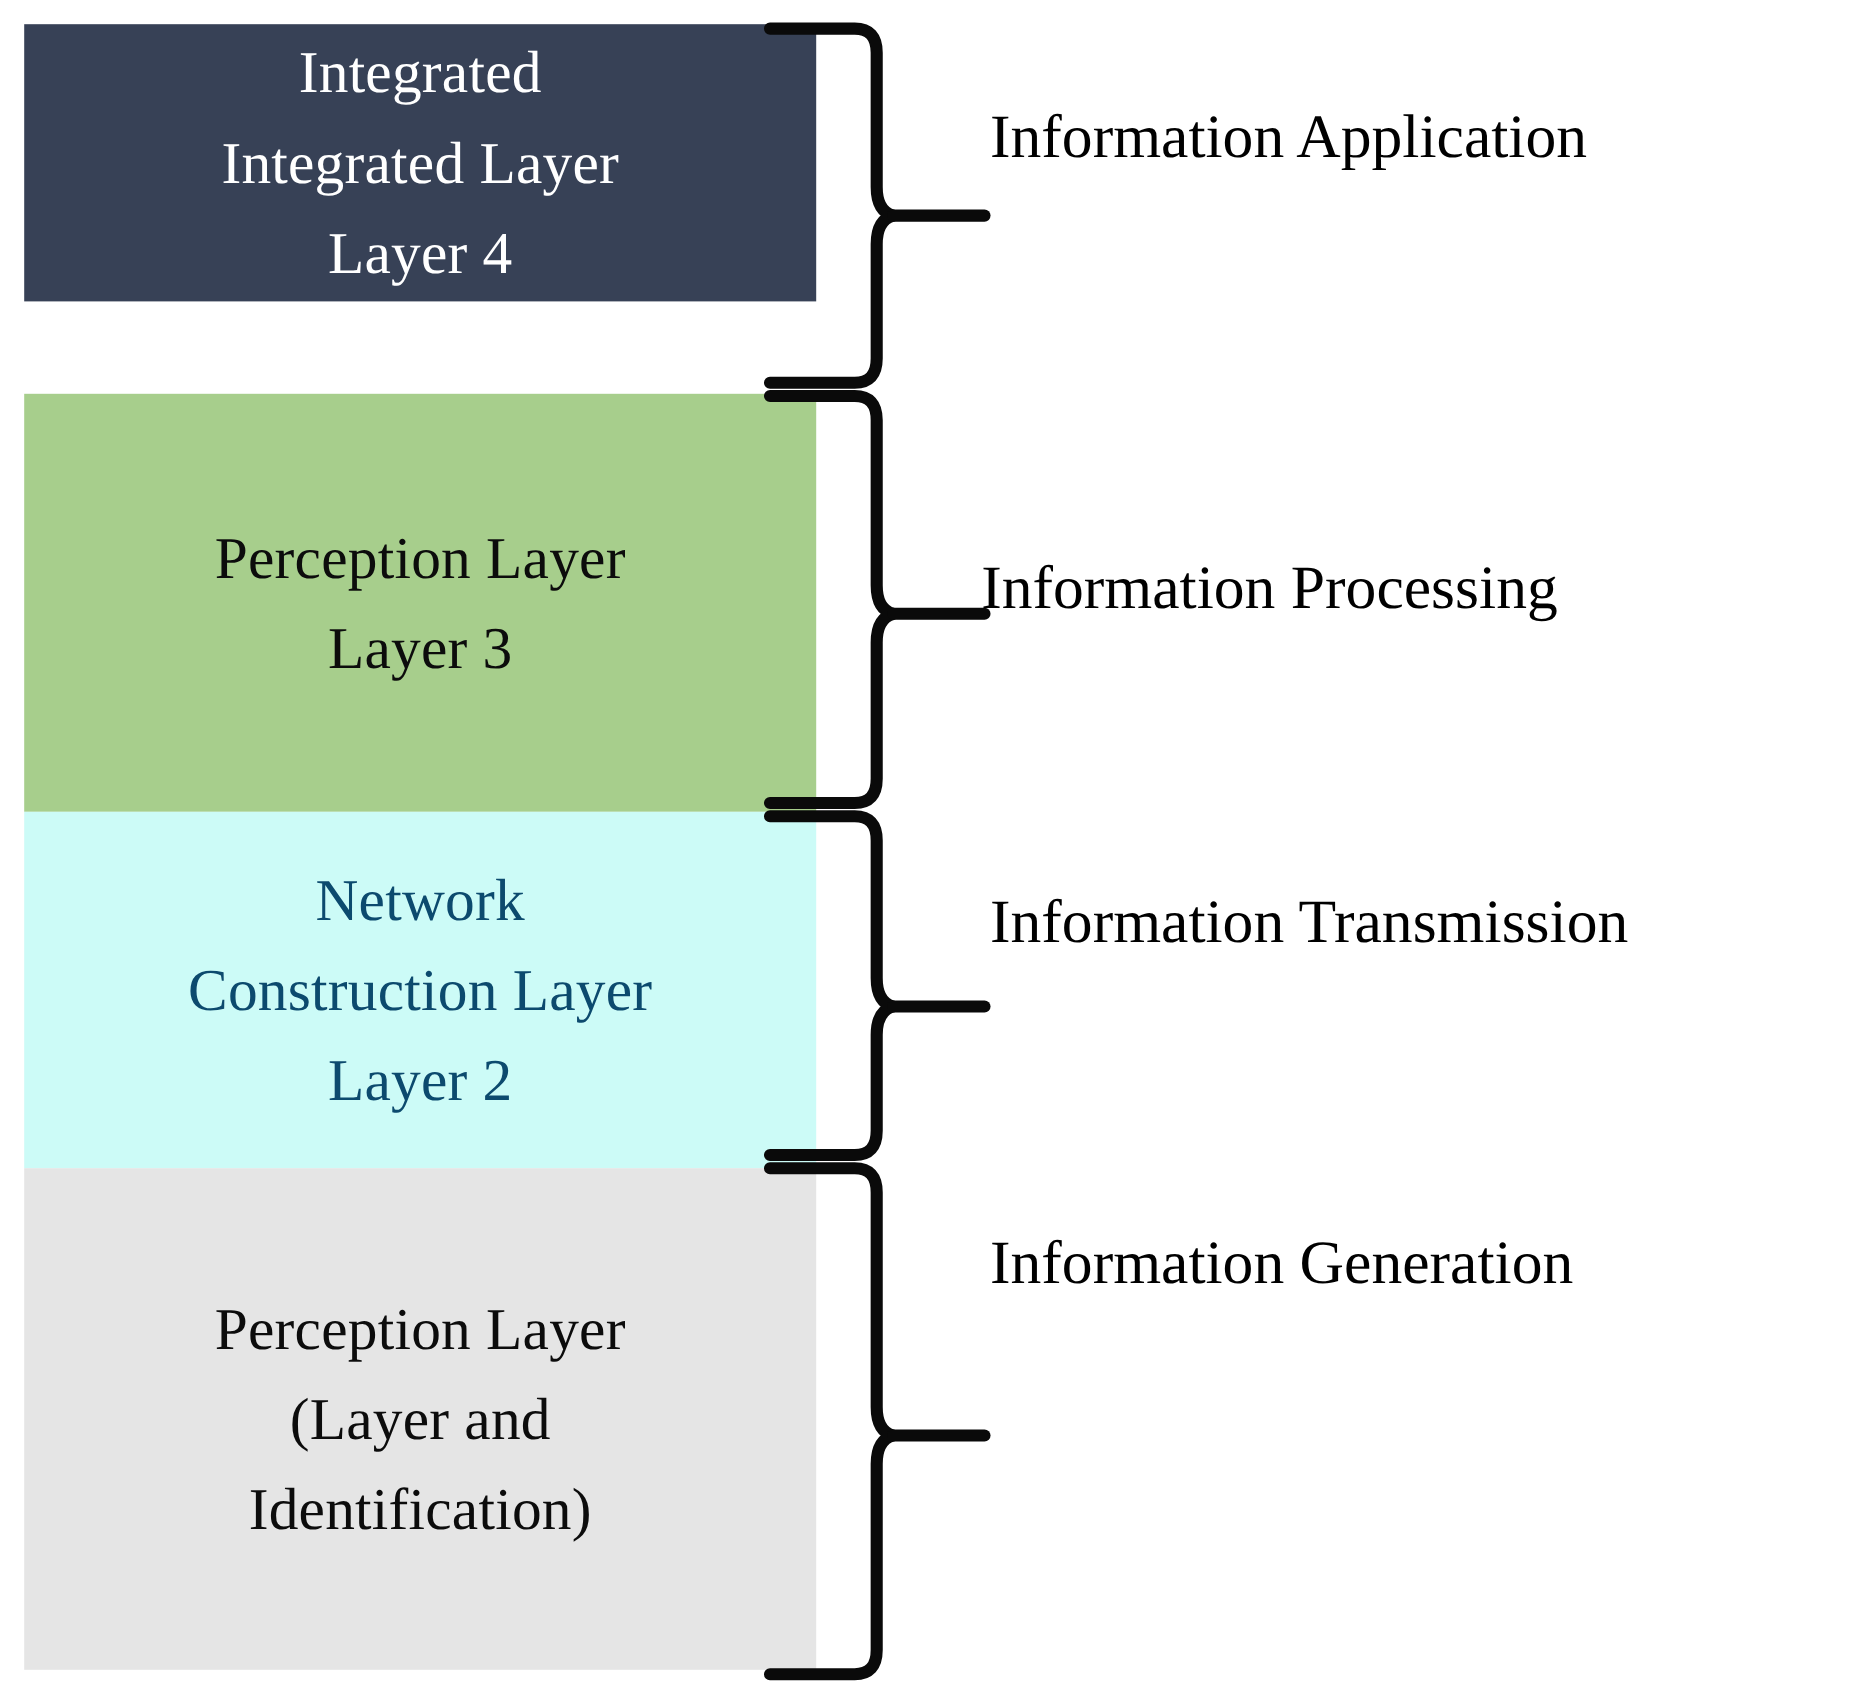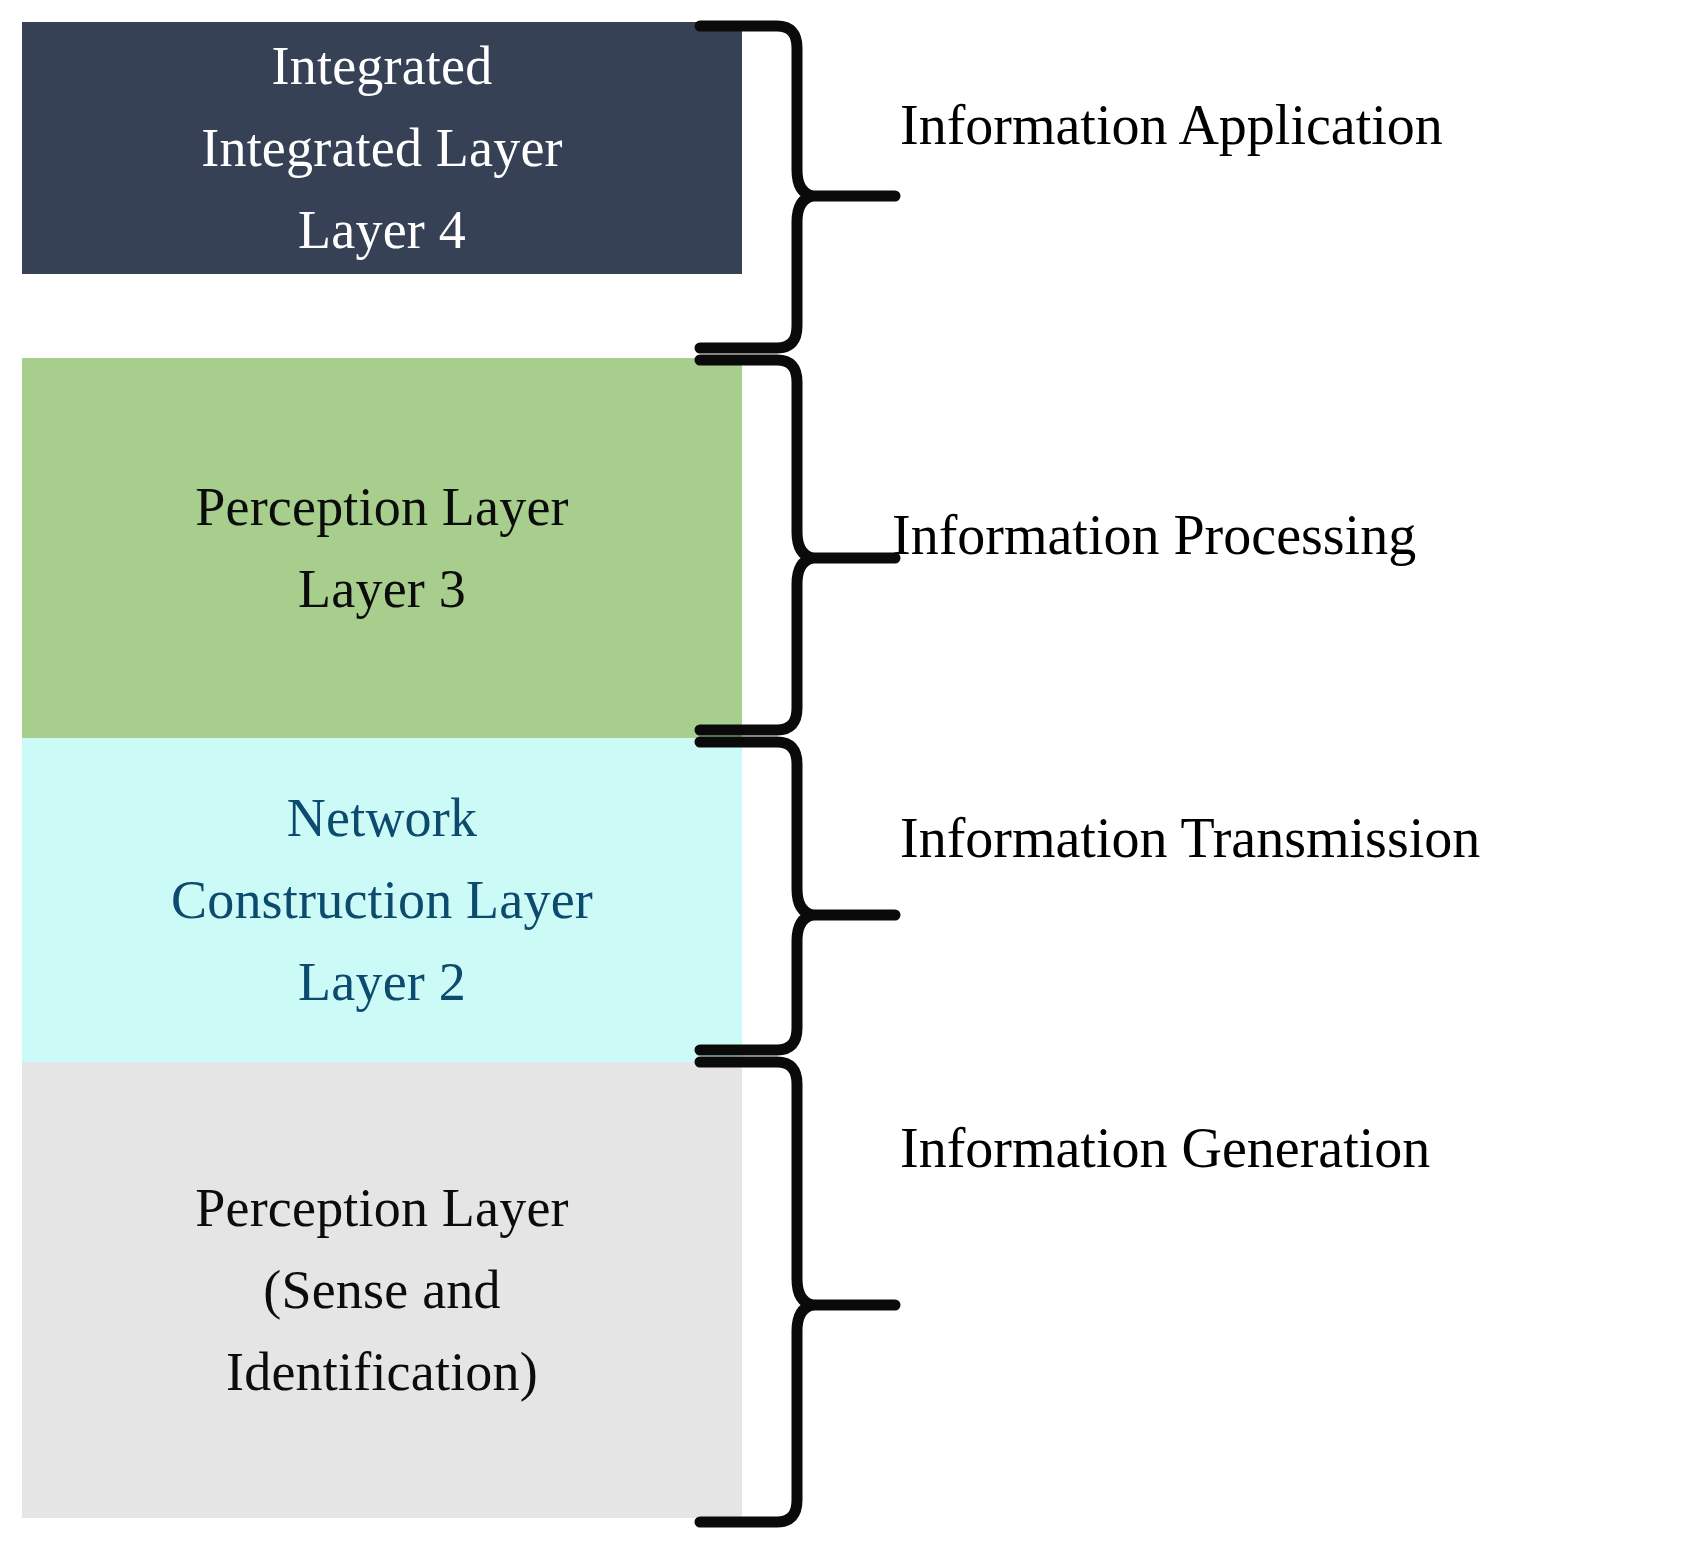--- a/index.html
+++ b/index.html
@@ -92,21 +92,21 @@
     </div>
 
     <div class="layer-block" id="block-2" style="background:#ccfbf7;color:#0c4a6e;">
       <span class="layer-line">Network</span>
       <span class="layer-line">Construction Layer</span>
       <span class="layer-line">Layer 2</span>
     </div>
 
     <div class="layer-block" id="block-3" style="background:#e5e5e5;color:#0c0c0c;">
       <span class="layer-line">Perception Layer</span>
-      <span class="layer-line">(Sense and</span>
+      <span class="layer-line">(Layer and</span>
       <span class="layer-line">Identification)</span>
     </div>
   </div>
 
   <svg class="brace-layer" viewBox="0 0 1684 1546">
     <g fill="none" stroke="#0a0a0a" stroke-width="11" stroke-linecap="round" stroke-linejoin="round">
 
       <path d="M 700 26 L 777 26 Q 797 26 797 48 L 797 170 Q 797 192 812 196 Q 797 200 797 222 L 797 326 Q 797 348 777 348 L 700 348"></path>
       <line x1="812" y1="196" x2="895" y2="196"></line>
 

